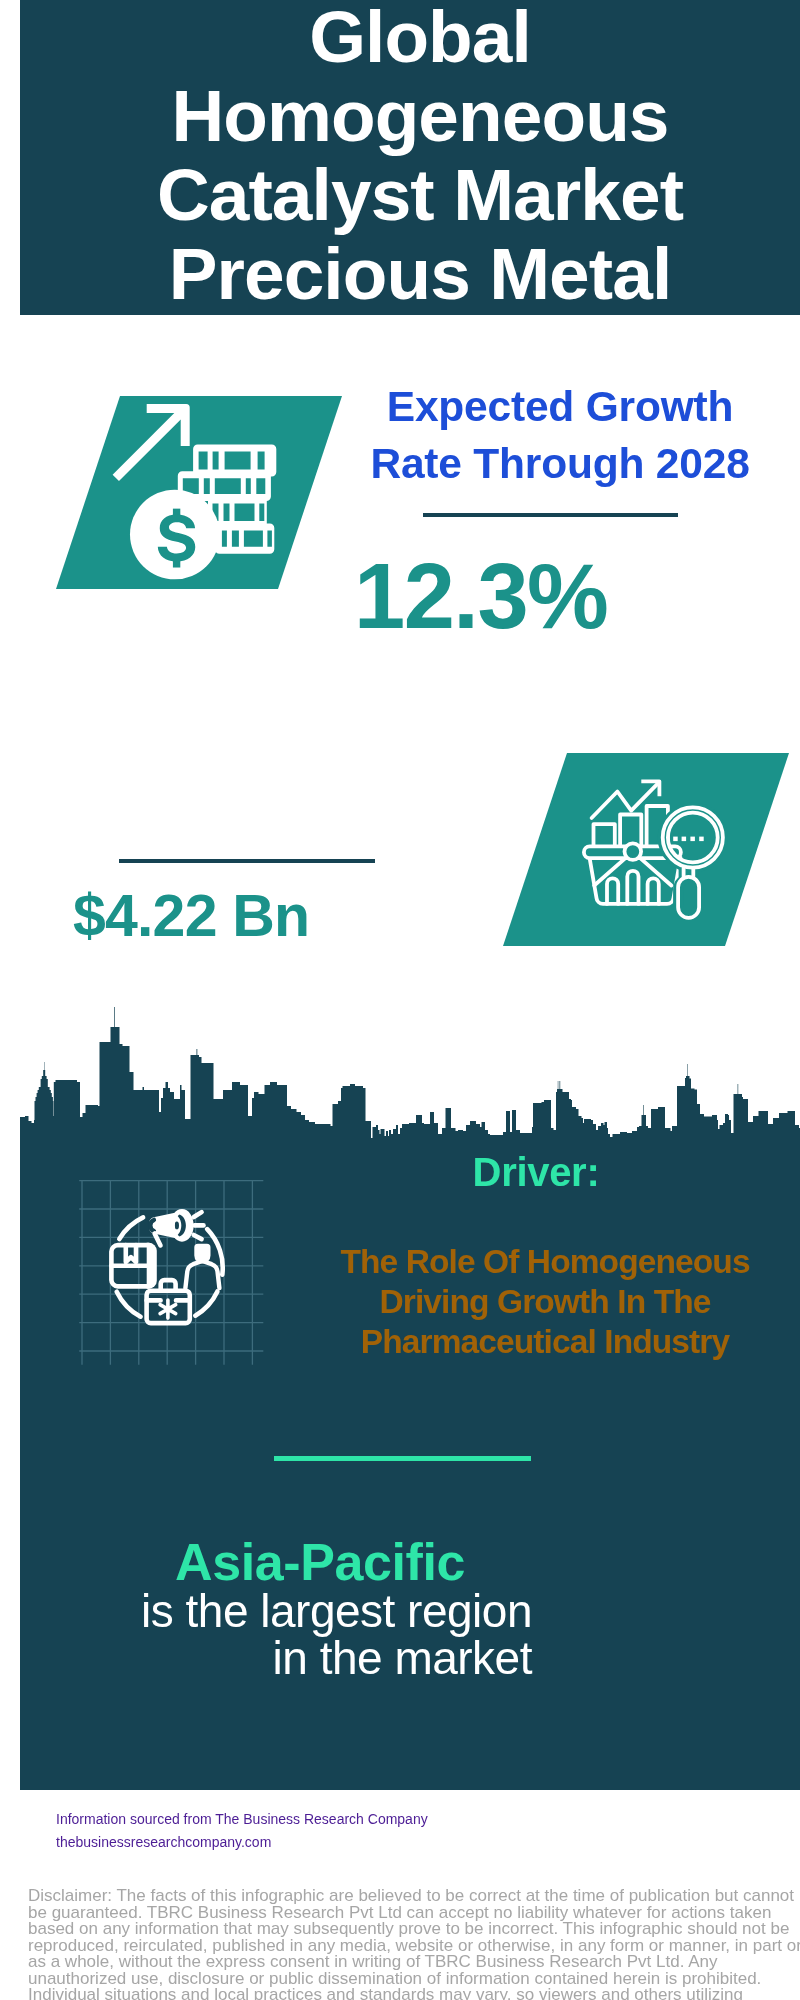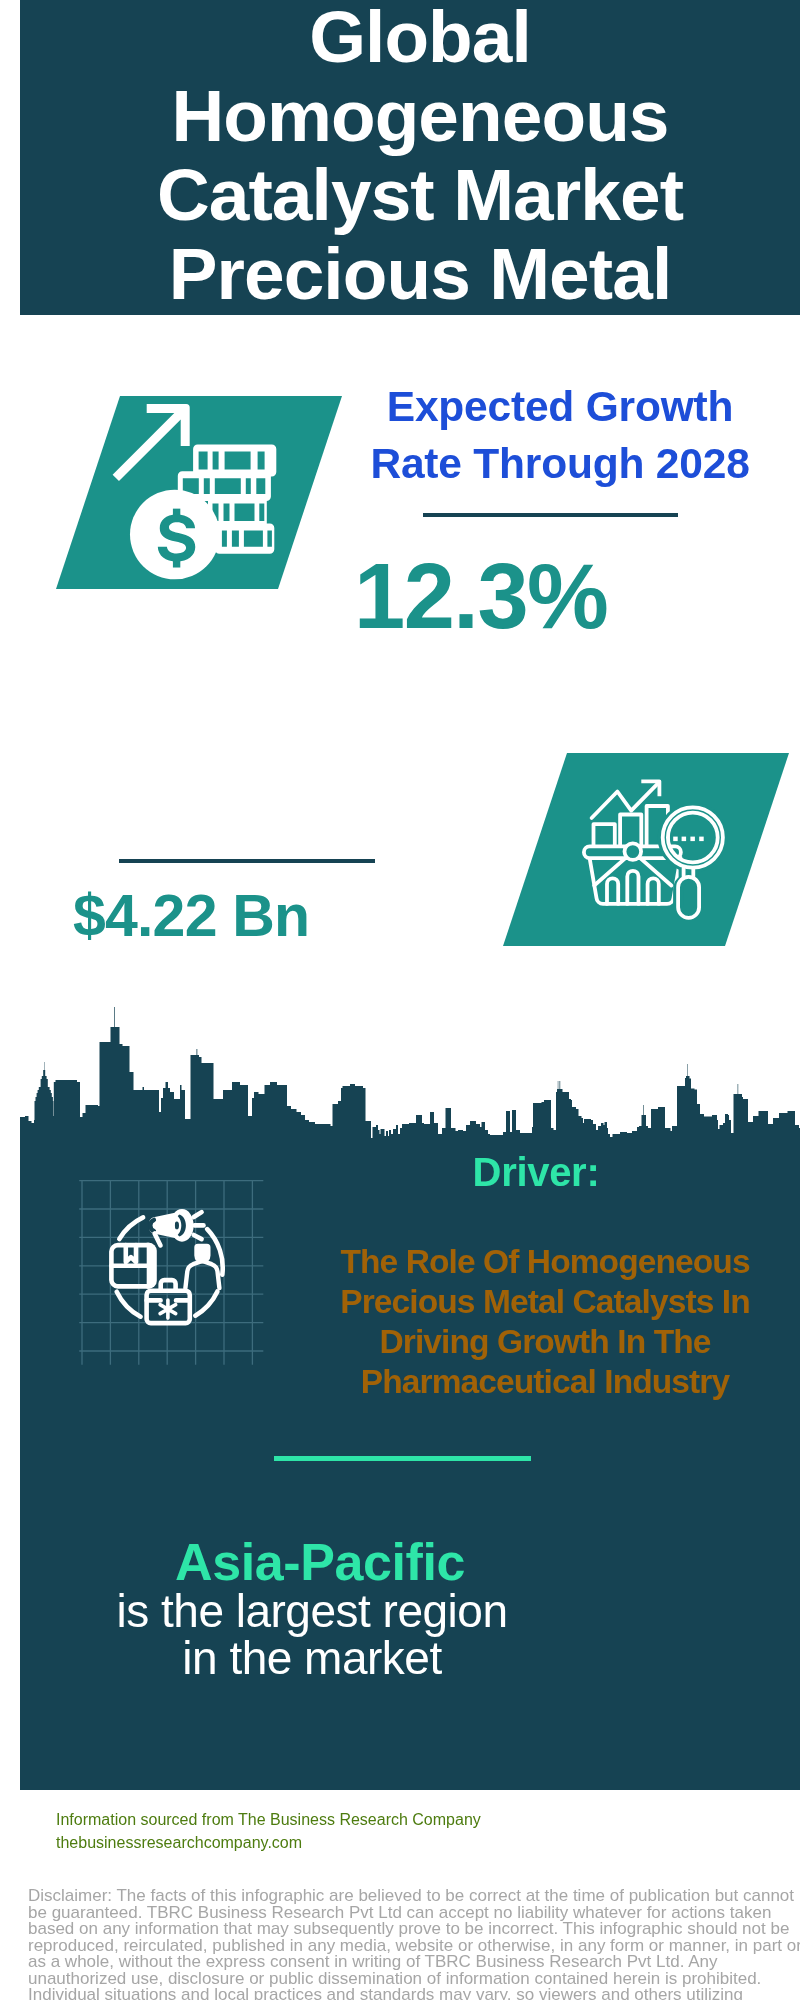--- a/index.html
+++ b/index.html
@@ -18,25 +18,25 @@
   .stat-value{position:absolute;color:#1b928a;font-weight:bold;font-size:92px;line-height:92px;text-align:left;letter-spacing:-1.5px;}
   .stat-value2{font-size:59px;line-height:73.5px;letter-spacing:-0.8px;}
 
   
   .band-dark{position:absolute;left:0;top:1143px;width:800px;height:647px;background:#164353;}
 
   .driver-label{position:absolute;color:#2ee5a8;font-weight:bold;font-size:40px;line-height:46px;text-align:center;letter-spacing:-0.3px;}
   .driver-text{position:absolute;color:#a16207;font-weight:bold;font-size:33.5px;line-height:40px;text-align:center;letter-spacing:-0.9px;}
   .mint-rule{position:absolute;background:#2ee5a8;height:5px;}
   .region-name{position:absolute;color:#2ee5a8;font-weight:bold;font-size:52px;line-height:46px;text-align:center;letter-spacing:-0.4px;}
-  .region-text{position:absolute;color:#fff;font-size:46px;line-height:47.3px;text-align:center;letter-spacing:-0.5px;}
+  .region-text{position:absolute;color:#fff;font-size:46px;line-height:47.3px;text-align:right;letter-spacing:-0.5px;}
 
   
   .footer{position:absolute;left:0;top:1790px;width:800px;height:210px;background:#fff;}
-  .src-line{position:absolute;color:#4d7c0f;font-size:16px;line-height:23px;}
+  .src-line{position:absolute;color:#4c1d95;font-size:14px;line-height:23px;}
   .disclaimer{position:absolute;left:8px;top:1888px;width:788px;color:#a6a6a6;font-size:17px;line-height:16.5px;}
 </style>
 </head>
 <body>
 
 <div class="page">
 
   <div class="header"></div>
   <div class="title">
     <div>Global</div>
@@ -189,21 +189,20 @@
         <g stroke-width="3.6">
           <path d="M92.9,125.1 L92.9,143.1 M85.1,129.6 L100.7,138.6 M85.1,138.6 L100.7,129.6"></path>
         </g>
       </g>
     </g>
   </svg>
 
   <div class="driver-label" style="left:316px;top:1149px;width:400px;">Driver:</div>
   <div class="driver-text" style="left:305px;top:1242px;width:440px;">
     <div>The Role Of Homogeneous</div>
-    <div>Precious Metal Catalysts In</div>
     <div>Driving Growth In The</div>
     <div>Pharmaceutical Industry</div>
   </div>
   <div class="mint-rule" style="left:254px;top:1456px;width:257px;"></div>
 
   <div class="region-name" style="left:100px;top:1539px;width:400px;">Asia-Pacific</div>
   <div class="region-text" style="left:72px;top:1588px;width:440px;">
     <div>is the largest region</div>
     <div>in the market</div>
   </div>

